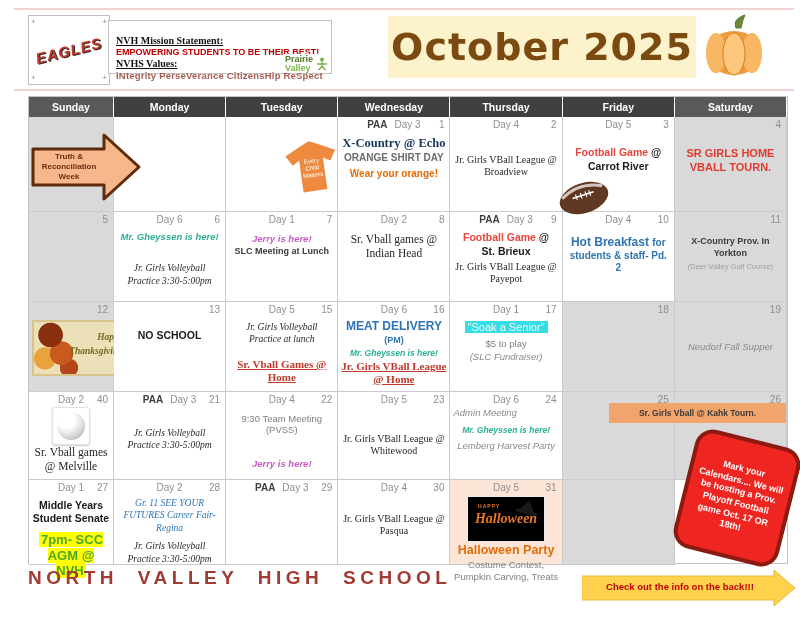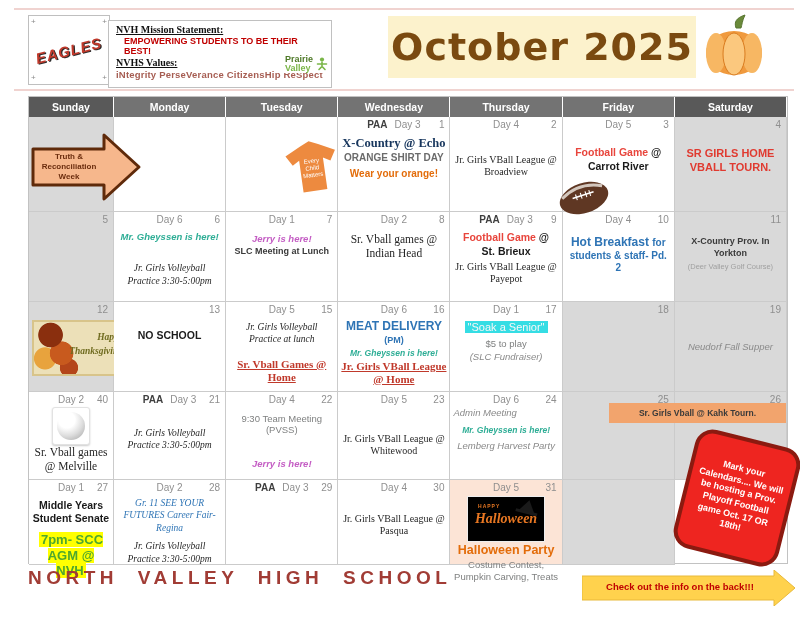--- a/index.html
+++ b/index.html
@@ -9,38 +9,38 @@
   .rule-top{top:8px;}
   .rule-mid{top:89px;}
 
   
   .logo-box{position:absolute;left:28px;top:15px;width:80px;height:68px;background:#fff;
             border:1px solid #bfbfbf;display:flex;align-items:center;justify-content:center;}
   .logo-eagles{font:italic 900 15px "Liberation Sans",sans-serif;color:#c0392b;
                text-shadow:1px 1px 0 #2b2b2b;transform:rotate(-14deg);letter-spacing:1px;}
   .corner{position:absolute;font-size:8px;color:#8a8a8a;line-height:8px;}
   .c1{left:2px;top:2px}.c2{right:2px;top:2px}.c3{left:2px;bottom:2px}.c4{right:2px;bottom:2px}
-  .mission-box{position:absolute;left:108px;top:20px;width:224px;height:68px;background:#fff;
-               border:1px solid #c0c0c0;padding:3px 7px;box-sizing:border-box;}
+  .mission-box{position:absolute;left:108px;top:20px;width:224px;height:54px;background:#fff;
+               border:1px solid #c0c0c0;padding:14px 7px;box-sizing:border-box;}
   .m-title{font:bold 10px "Liberation Serif",serif;color:#111;text-decoration:underline;}
-  .m-red{font:bold 9px "Liberation Sans",sans-serif;color:#c00000;margin:1px 8px;}
+  .m-red{font:bold 9px "Liberation Sans",sans-serif;color:#c00000;margin:1px 0;}
   .m-values{font:bold 9.5px "Liberation Sans",sans-serif;color:#a65d52;margin-top:1px;letter-spacing:.2px;}
   .pv-logo{position:absolute;left:284px;top:54px;display:flex;align-items:flex-end;gap:1px;background:#fff;padding:1px;}
   .pv-text{font:bold 9px "Liberation Sans",sans-serif;line-height:.95;}
   .pv-text .l1{color:#4f7a28}.pv-text .l2{color:#7ab648}
   .month-title{position:absolute;left:388px;top:16px;width:308px;height:62px;background:#fcf2cc;
                display:flex;align-items:center;justify-content:center;
                font:bold 38px "DejaVu Sans",sans-serif;color:#7a4a10;letter-spacing:1px;}
   .pumpkin{position:absolute;left:700px;top:12px;}
 
   
   .grid-wrap{position:absolute;left:28px;top:96px;width:760px;height:468px;}
   .grid{display:grid;width:100%;height:100%;grid-template-columns:85px repeat(6,1fr);
         grid-template-rows:20px 95px 90px 90px 88px 85px;border:1px solid #c2c2c2;box-sizing:border-box;}
-  .dayhd{background:#737373;color:#fff;font:bold 10.5px "Liberation Sans",sans-serif;
+  .dayhd{background:#404040;color:#fff;font:bold 10.5px "Liberation Sans",sans-serif;
          display:flex;align-items:center;justify-content:center;border-right:1px solid #fff;}
   .dayhd-we{background:#595959;}
   .cell{position:relative;background:#fff;border-right:1px solid #cbcbcb;border-bottom:1px solid #cbcbcb;
         padding:1px 3px 2px;box-sizing:border-box;font-size:9.5px;}
   .cell-we{background:#d9d9d9;}
   .cell-peach{background:#fce4d6;}
   .cellhead{position:relative;text-align:center;font-size:10px;color:#8f8f8f;height:13px;line-height:13px;}
   .paa{font-weight:bold;color:#3f3f3f;margin-right:7px;}
   .datenum{position:absolute;right:2px;top:0;}
   .ev{text-align:center;line-height:1.2;margin:1px 0;color:#7f8080;}

